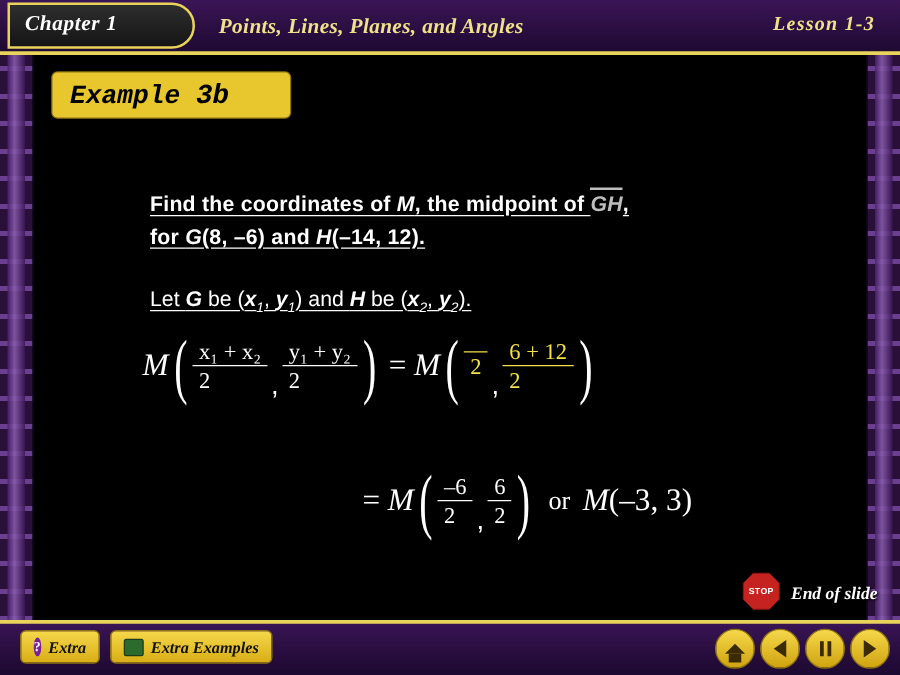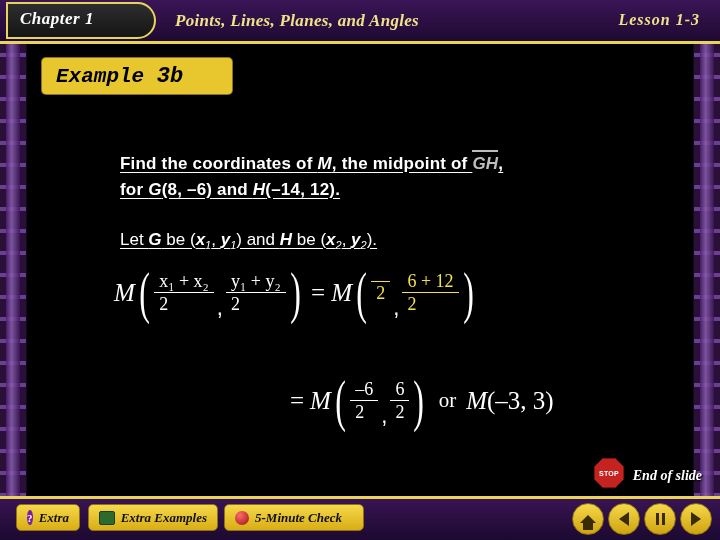--- a/index.html
+++ b/index.html
@@ -319,24 +319,20 @@
     <div class="fbtn help-btn">
       <span class="qmark">?</span>
       <span>Extra</span>
     </div>
 
     <div class="fbtn extra-btn">
       <span class="gbox"></span>
       <span>Extra Examples</span>
     </div>
 
-    <div class="fbtn fivemin-btn">
-      <span class="rdot"></span>
-      <span>5-Minute Check</span>
-    </div>
 
     <div class="nav nav-home">
       <span class="home-ico"></span>
     </div>
     <div class="nav nav-prev">
       <span class="tri-l"></span>
     </div>
     <div class="nav nav-pause">
       <span class="bars">
           <i></i>

